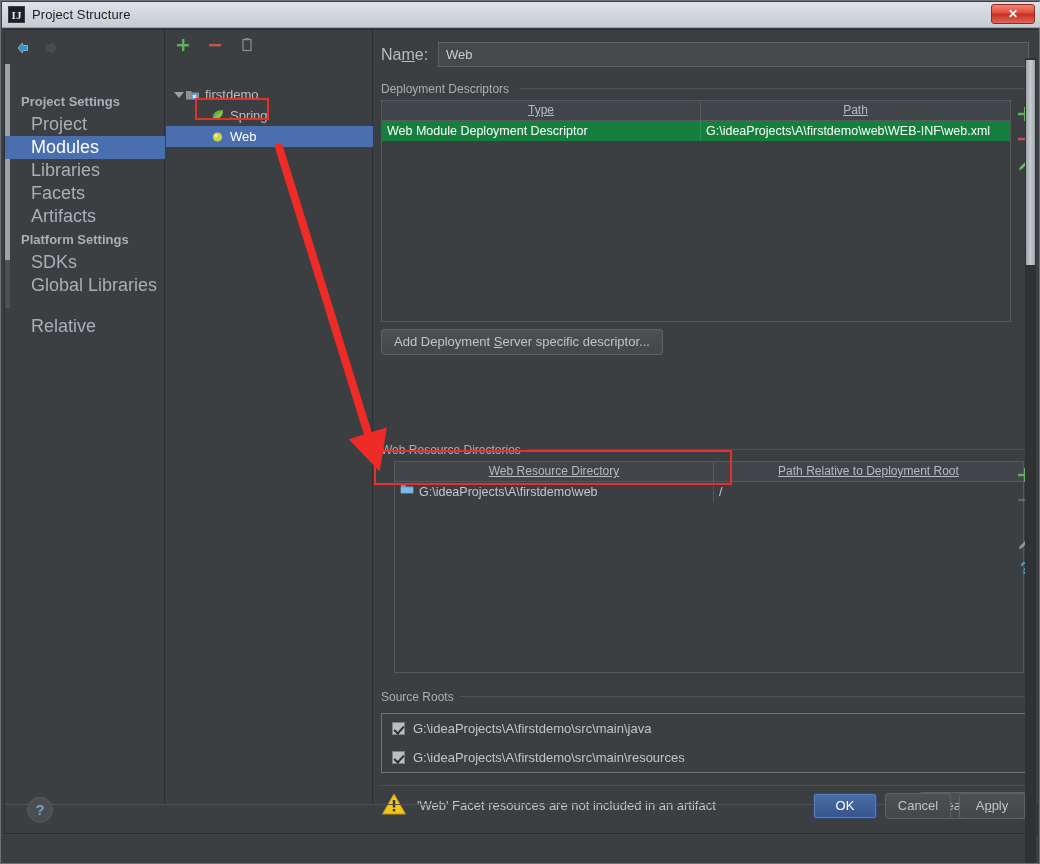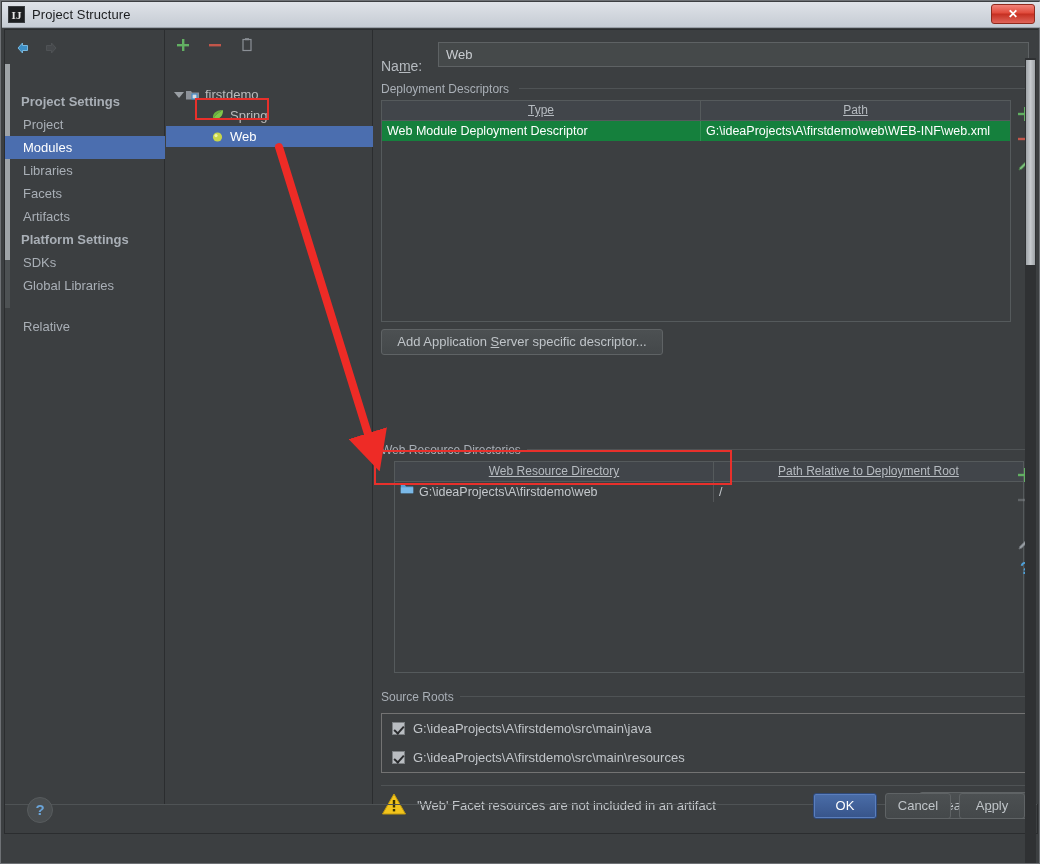--- a/index.html
+++ b/index.html
@@ -79,22 +79,22 @@
     width: 5px; height: 196px;
     background: #9ea3a7;
   }
 
   #sidebar-list { position: absolute; left: 0; top: 60px; width: 160px; }
   .side-group {
     height: 23px; line-height: 23px; padding-left: 16px;
     font-size: 13px; font-weight: bold; color: #a9afb6;
   }
   .side-item {
-    height: 23px; line-height: 23px; padding-left: 18px;
-    font-size: 13px; color: #a9afb6; cursor: pointer;
+    height: 23px; line-height: 23px; padding-left: 26px;
+    font-size: 18px; color: #a9afb6; cursor: pointer;
   }
   .side-item.selected { background: #4b6eaf; color: #ffffff; }
   .side-sep { height: 18px; }
 
   
   #tree-panel {
     position: absolute; left: 161px; top: 0;
     width: 207px; height: 774px;
     background: #3c3f41;
     border-right: 1px solid #2b2d2f;
@@ -127,21 +127,21 @@
   #content {
     position: absolute; left: 369px; top: 0;
     width: 664px; height: 774px;
     background: #3c3f41;
   }
 
   
   #name-row { position: absolute; left: 7px; top: 12px; width: 648px; height: 25px; }
   #name-label {
     position: absolute; left: 0; top: 4px;
-    font-size: 14px; color: #b6bbc0; margin-top: 12px;
+    font-size: 16px; color: #b6bbc0;
   }
   #name-label u { text-decoration: underline; }
   #name-input {
     position: absolute; left: 57px; top: 0;
     width: 591px; height: 25px;
     background: #45494a; border: 1px solid #5e6264;
     color: #c9cdd1; font-size: 13px;
     padding: 0 7px; line-height: 23px;
     font-family: "Liberation Sans", sans-serif;
   }
@@ -410,21 +410,21 @@
         </div>
         <div class="stool">
           <svg width="22" height="22" viewBox="0 0 22 22">
             <path d="M5 17 L7.5 16.2 L17 6.7 L15.3 5 L5.8 14.5 Z" fill="#7ec47e" stroke="#4a7c4a" stroke-width="0.9"></path>
             <path d="M15.3 5 L17 6.7 L18.2 5.5 L16.5 3.8 Z" fill="#cfd4d8"></path>
           </svg>
         </div>
       </div>
 
       <div class="btn" style="position:absolute; left:7px; top:299px; width:282px; height:26px; line-height:24px;">
-        <span>Add Application </span><u>S</u><span>erver specific descriptor...</span>
+        <span>Add Deployment </span><u>S</u><span>erver specific descriptor...</span>
       </div>
 
       <span class="grp-label" style="left:7px; top:413px;">Web Resource Directories</span>
       <div class="grp-line" style="left:153px; top:419px; width:502px;"></div>
 
       <div class="tbl" style="left:20px; top:431px; width:630px; height:212px;">
         <div class="tbl-head">
           <div class="th" style="width:318px;">Web Resource Directory</div>
           <div class="th" style="width:310px;">Path Relative to Deployment Root</div>
         </div>

